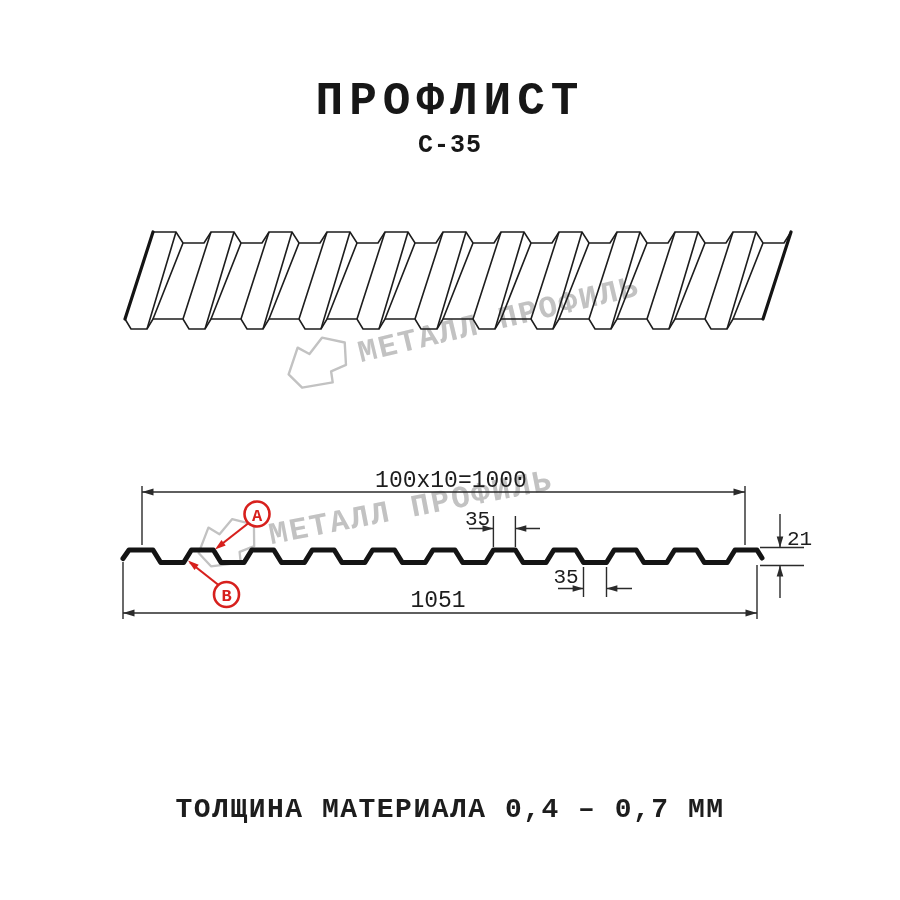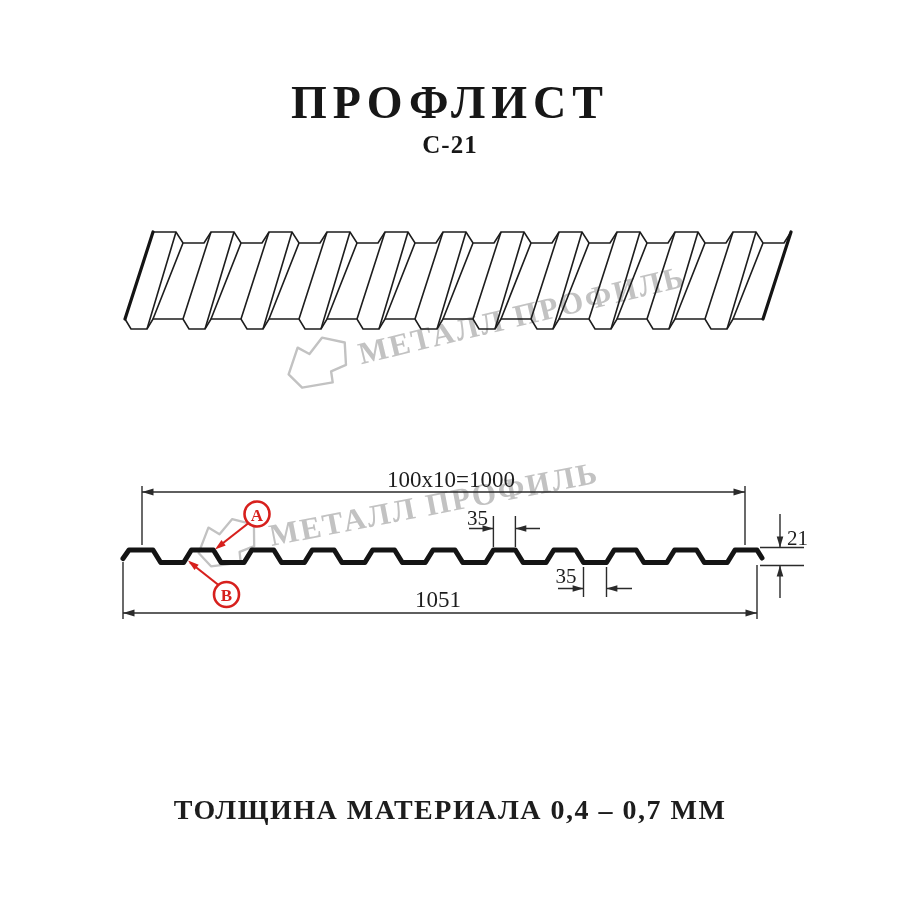--- a/index.html
+++ b/index.html
@@ -1,17 +1,17 @@
 <!DOCTYPE html>
 <html><head>
 <meta charset="utf-8">
 <style>
   html,body{margin:0;padding:0;background:#fff;}
   .page{position:relative;width:900px;height:900px;background:#ffffff;overflow:hidden;
-        font-family:Liberation Serif, serif;color:#1d1d1d;}
+        font-family:Liberation Mono, monospace;color:#1d1d1d;}
   .title{position:absolute;top:76px;left:0;right:0;text-align:center;
          font-size:46px;font-weight:bold;letter-spacing:6px;color:#171717;}
   .model{position:absolute;top:131px;left:0;right:0;text-align:center;
          font-size:25px;font-weight:600;letter-spacing:1px;color:#171717;}
   .thickness{position:absolute;top:794px;left:0;right:0;text-align:center;
          font-size:28px;font-weight:600;letter-spacing:1.5px;color:#1d1d1d;}
   .watermark{position:absolute;display:flex;align-items:center;gap:9px;z-index:1;
          color:#c2c2c2;white-space:nowrap;pointer-events:none;}
   .watermark .wm-text{font-size:31px;font-weight:bold;letter-spacing:2px;line-height:36px;}
   .wm-1{left:286px;top:345px;transform:rotate(-13.5deg);transform-origin:left center;}
@@ -27,21 +27,21 @@
   .callout-line{stroke-width:2.2;fill:none;}
   text.callout-letter{font-size:17px;font-weight:bold;}
   .wm-logo{stroke:#c2c2c2;stroke-width:2.4;fill:none;stroke-linejoin:round;}
 </style>
 </head>
 <body>
 
 <div class="page">
 
   <div class="title">ПРОФЛИСТ</div>
-  <div class="model">С-21</div>
+  <div class="model">С-35</div>
 
   <div class="watermark wm-1">
     <svg width="66" height="54" viewBox="0 0 66 54">
       <polygon class="wm-logo" points="2,30 17,6 27,15 43,2 64,12 60,34 44,37 43,48 12,46"></polygon>
     </svg>
     <span class="wm-text">МЕТАЛЛ ПРОФИЛЬ</span>
   </div>
 
   <div class="watermark wm-2">
     <svg width="68" height="52" viewBox="0 0 66 54">

